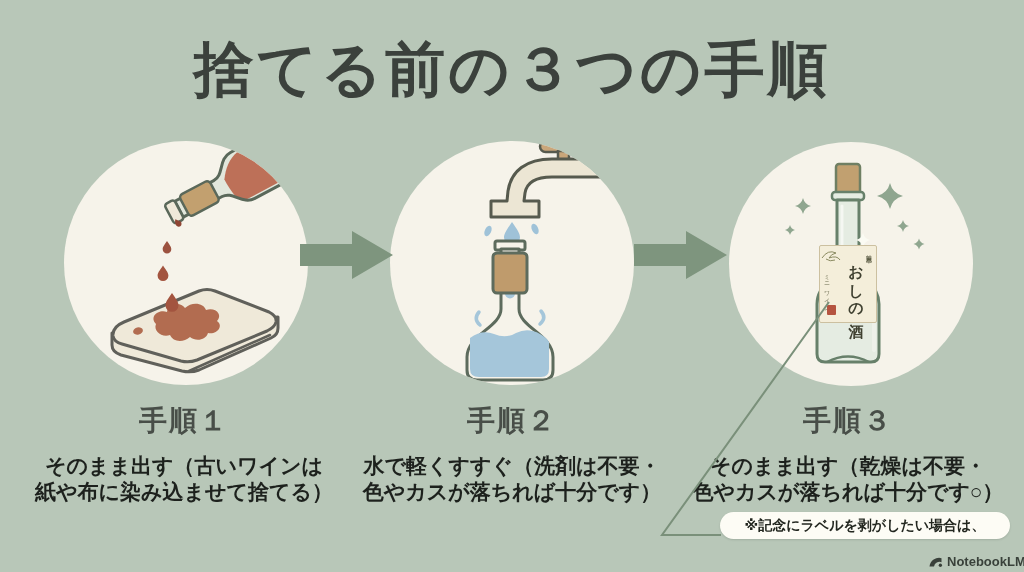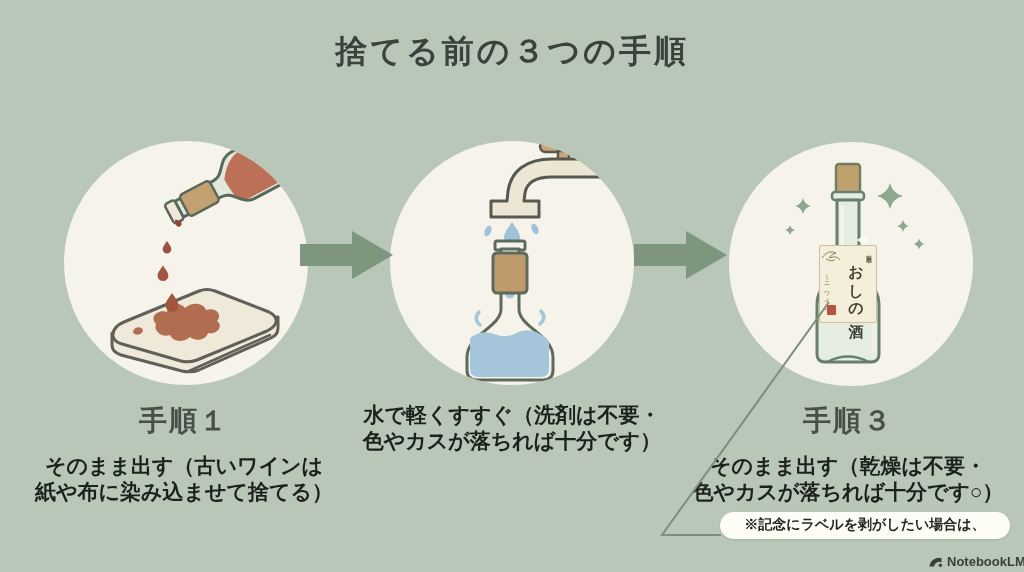--- a/index.html
+++ b/index.html
@@ -3,21 +3,21 @@
 <meta charset="utf-8">
 <style>
   html,body{margin:0;padding:0;}
   .canvas{
     position:relative; width:1024px; height:572px; overflow:hidden;
     background:#b8c7b8;
     font-family:"Liberation Sans","DejaVu Sans",sans-serif;
   }
   .title{
     position:absolute; left:0; top:30px; width:1024px;
-    text-align:center; font-size:32px; font-weight:800;
+    text-align:center; font-size:60px; font-weight:800;
     letter-spacing:3px; color:#3b413c; margin:0;
   }
   .circle{
     position:absolute; width:244px; height:244px; border-radius:50%;
     background:#f6f3ea; overflow:hidden; z-index:1;
   }
   .c1{left:64px; top:141px;}
   .c2{left:390px; top:141px;}
   .c3{left:729px; top:142px;}
   .circle svg{position:absolute; left:0; top:0;}
@@ -35,21 +35,20 @@
     font-size:21px; font-weight:800; color:#1d211d; line-height:26px;
     letter-spacing:0px;
   }
   .overlay{position:absolute; left:0; top:0; z-index:5; pointer-events:none;}
   .callout{
     position:absolute; left:720px; top:512px; width:290px;
     background:#fdfcf5; border-radius:23px; z-index:6;
     padding:4px 0 5px 0; text-align:center;
     font-size:14px; font-weight:700; color:#22261f; line-height:18px;
     box-shadow:0 1px 2px rgba(60,70,60,0.18);
-    font-family:Liberation Mono, monospace;
   }
   .watermark{
     position:absolute; left:928px; top:554px; z-index:7;
     display:flex; align-items:center; gap:4px;
     font-size:13px; font-weight:700; color:#39413a;
   }
   
   .bottle-label{
     position:absolute; left:90px; top:103px; width:58px; height:78px;
     background:#f4eeda; border:1px solid #ccc0a0; border-radius:2px;
@@ -176,20 +175,21 @@
   </svg>
 
   <div class="step-col col1">
     <h2 class="step-label">手順１</h2>
     <div class="step-caption">
       <span>そのまま出す（古いワインは</span><br>
       <span>紙や布に染み込ませて捨てる）</span>
     </div>
   </div>
   <div class="step-col col2">
+    <h2 class="step-label">手順２</h2>
     <div class="step-caption">
       <span>水で軽くすすぐ（洗剤は不要・</span><br>
       <span>色やカスが落ちれば十分です）</span>
     </div>
   </div>
   <div class="step-col col3">
     <h2 class="step-label">手順３</h2>
     <div class="step-caption">
       <span>そのまま出す（乾燥は不要・</span><br>
       <span>色やカスが落ちれば十分です○）</span>

